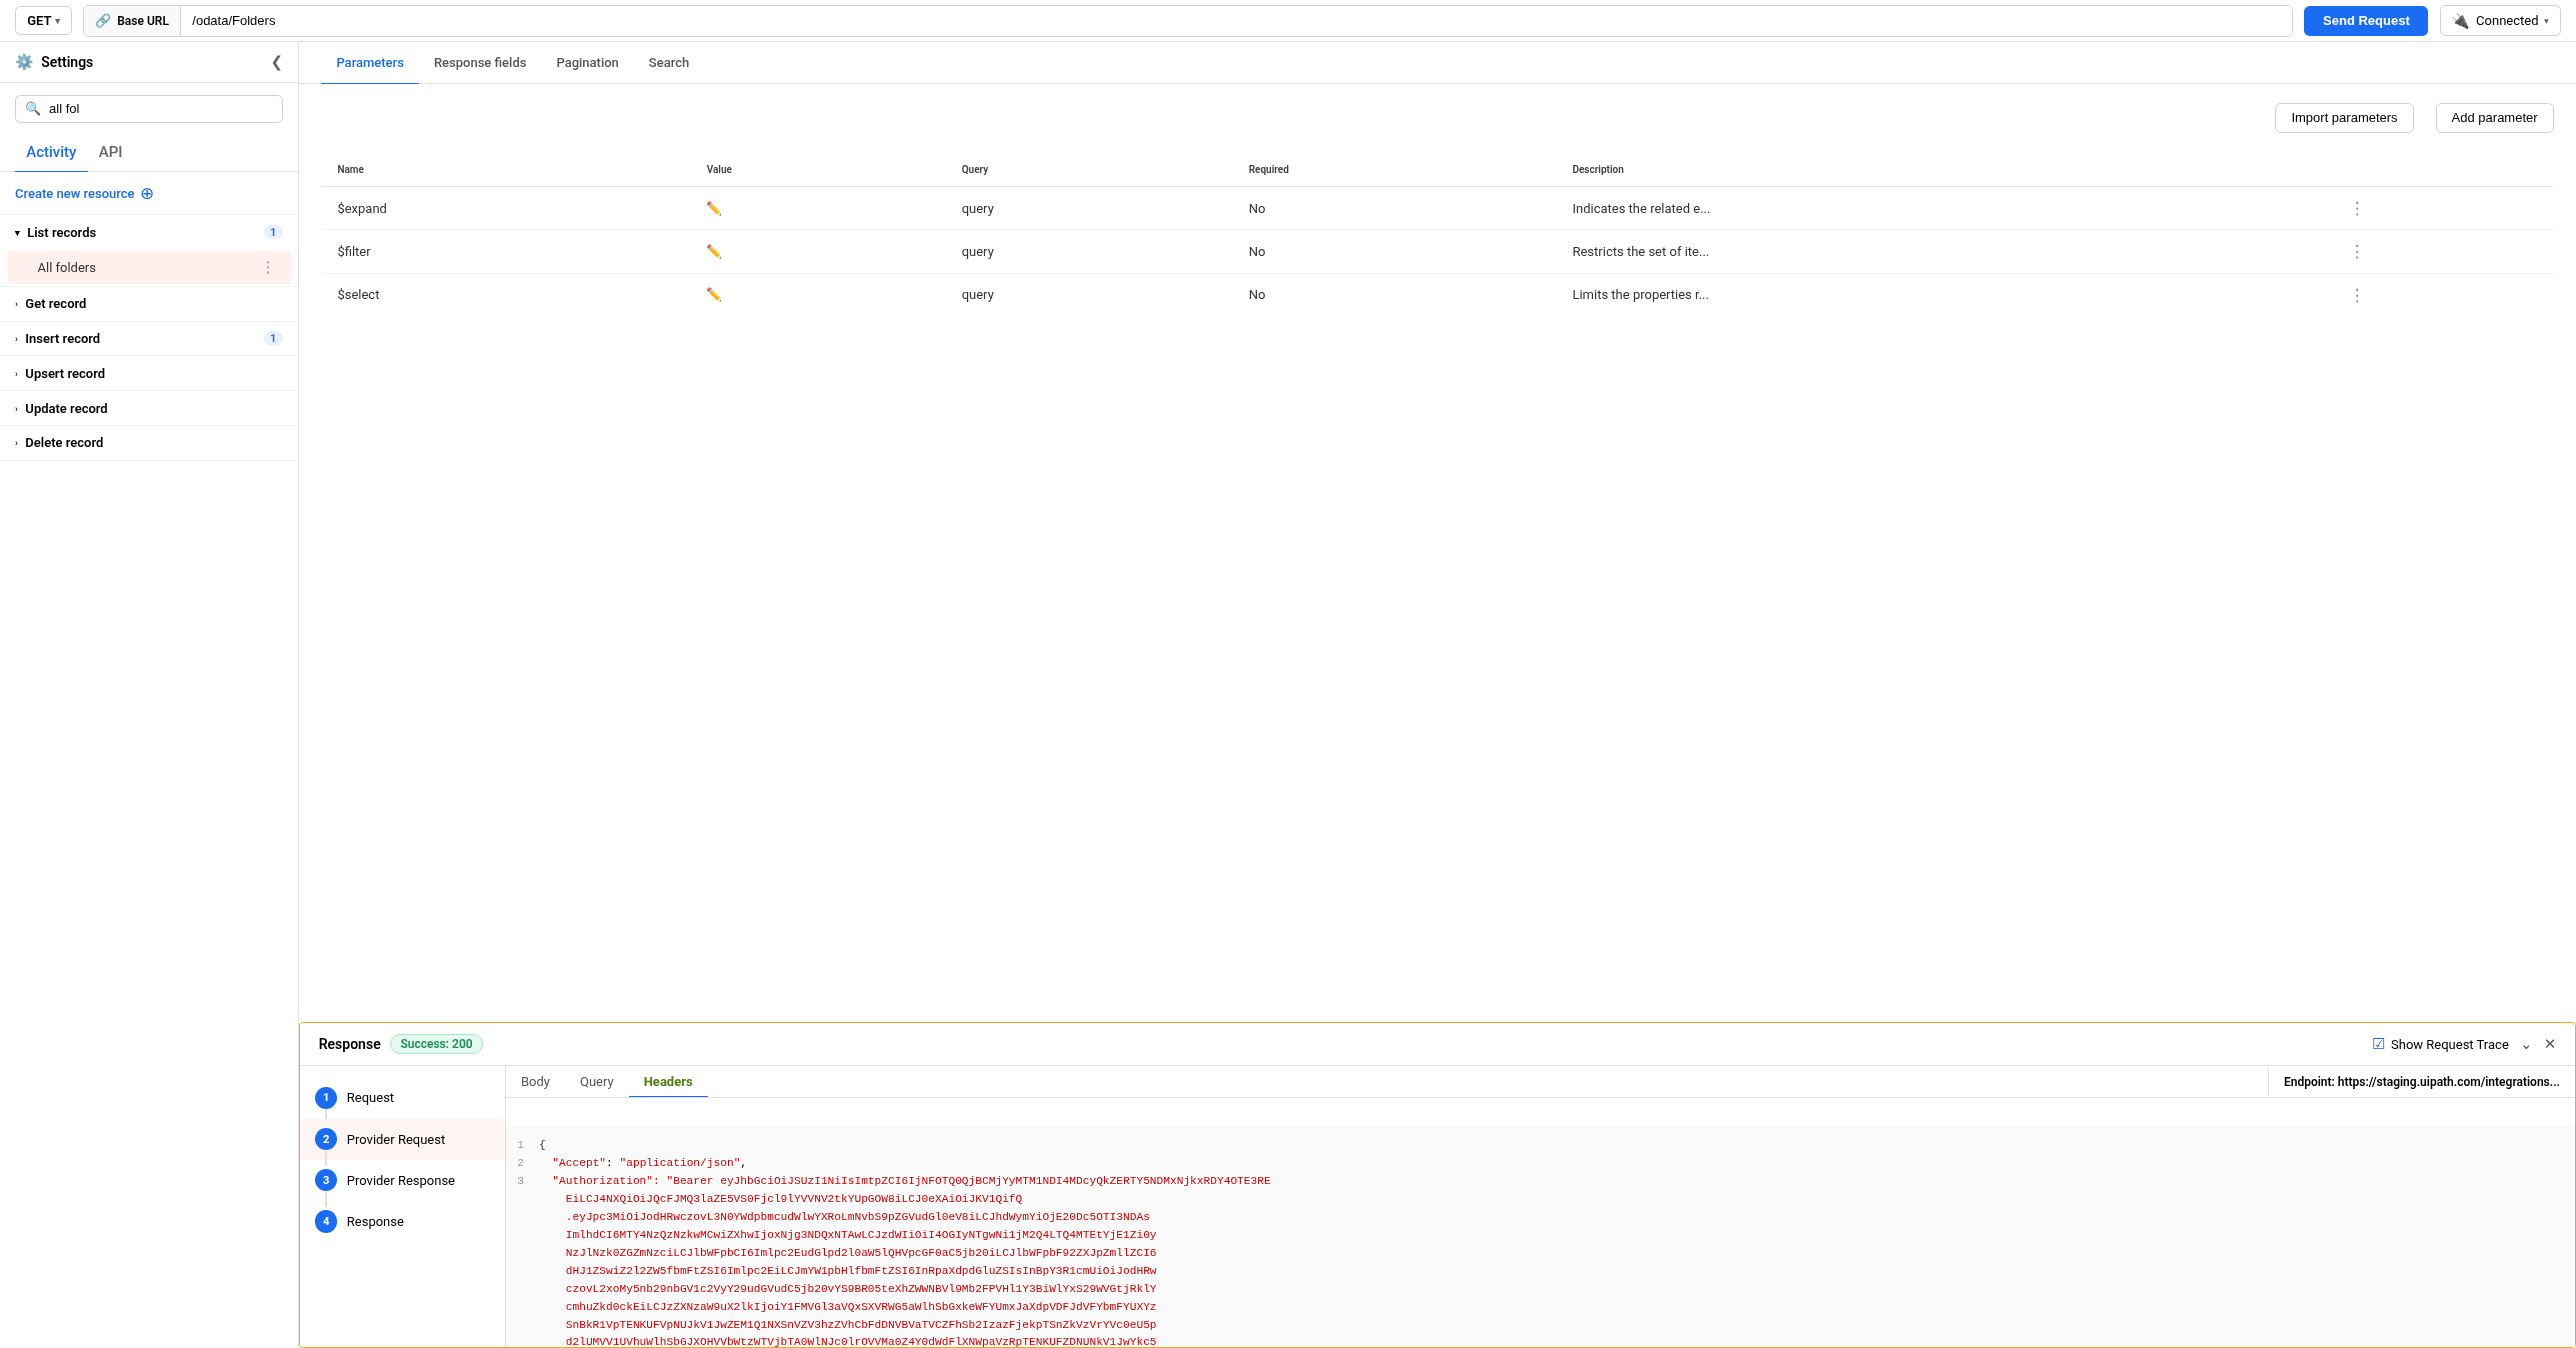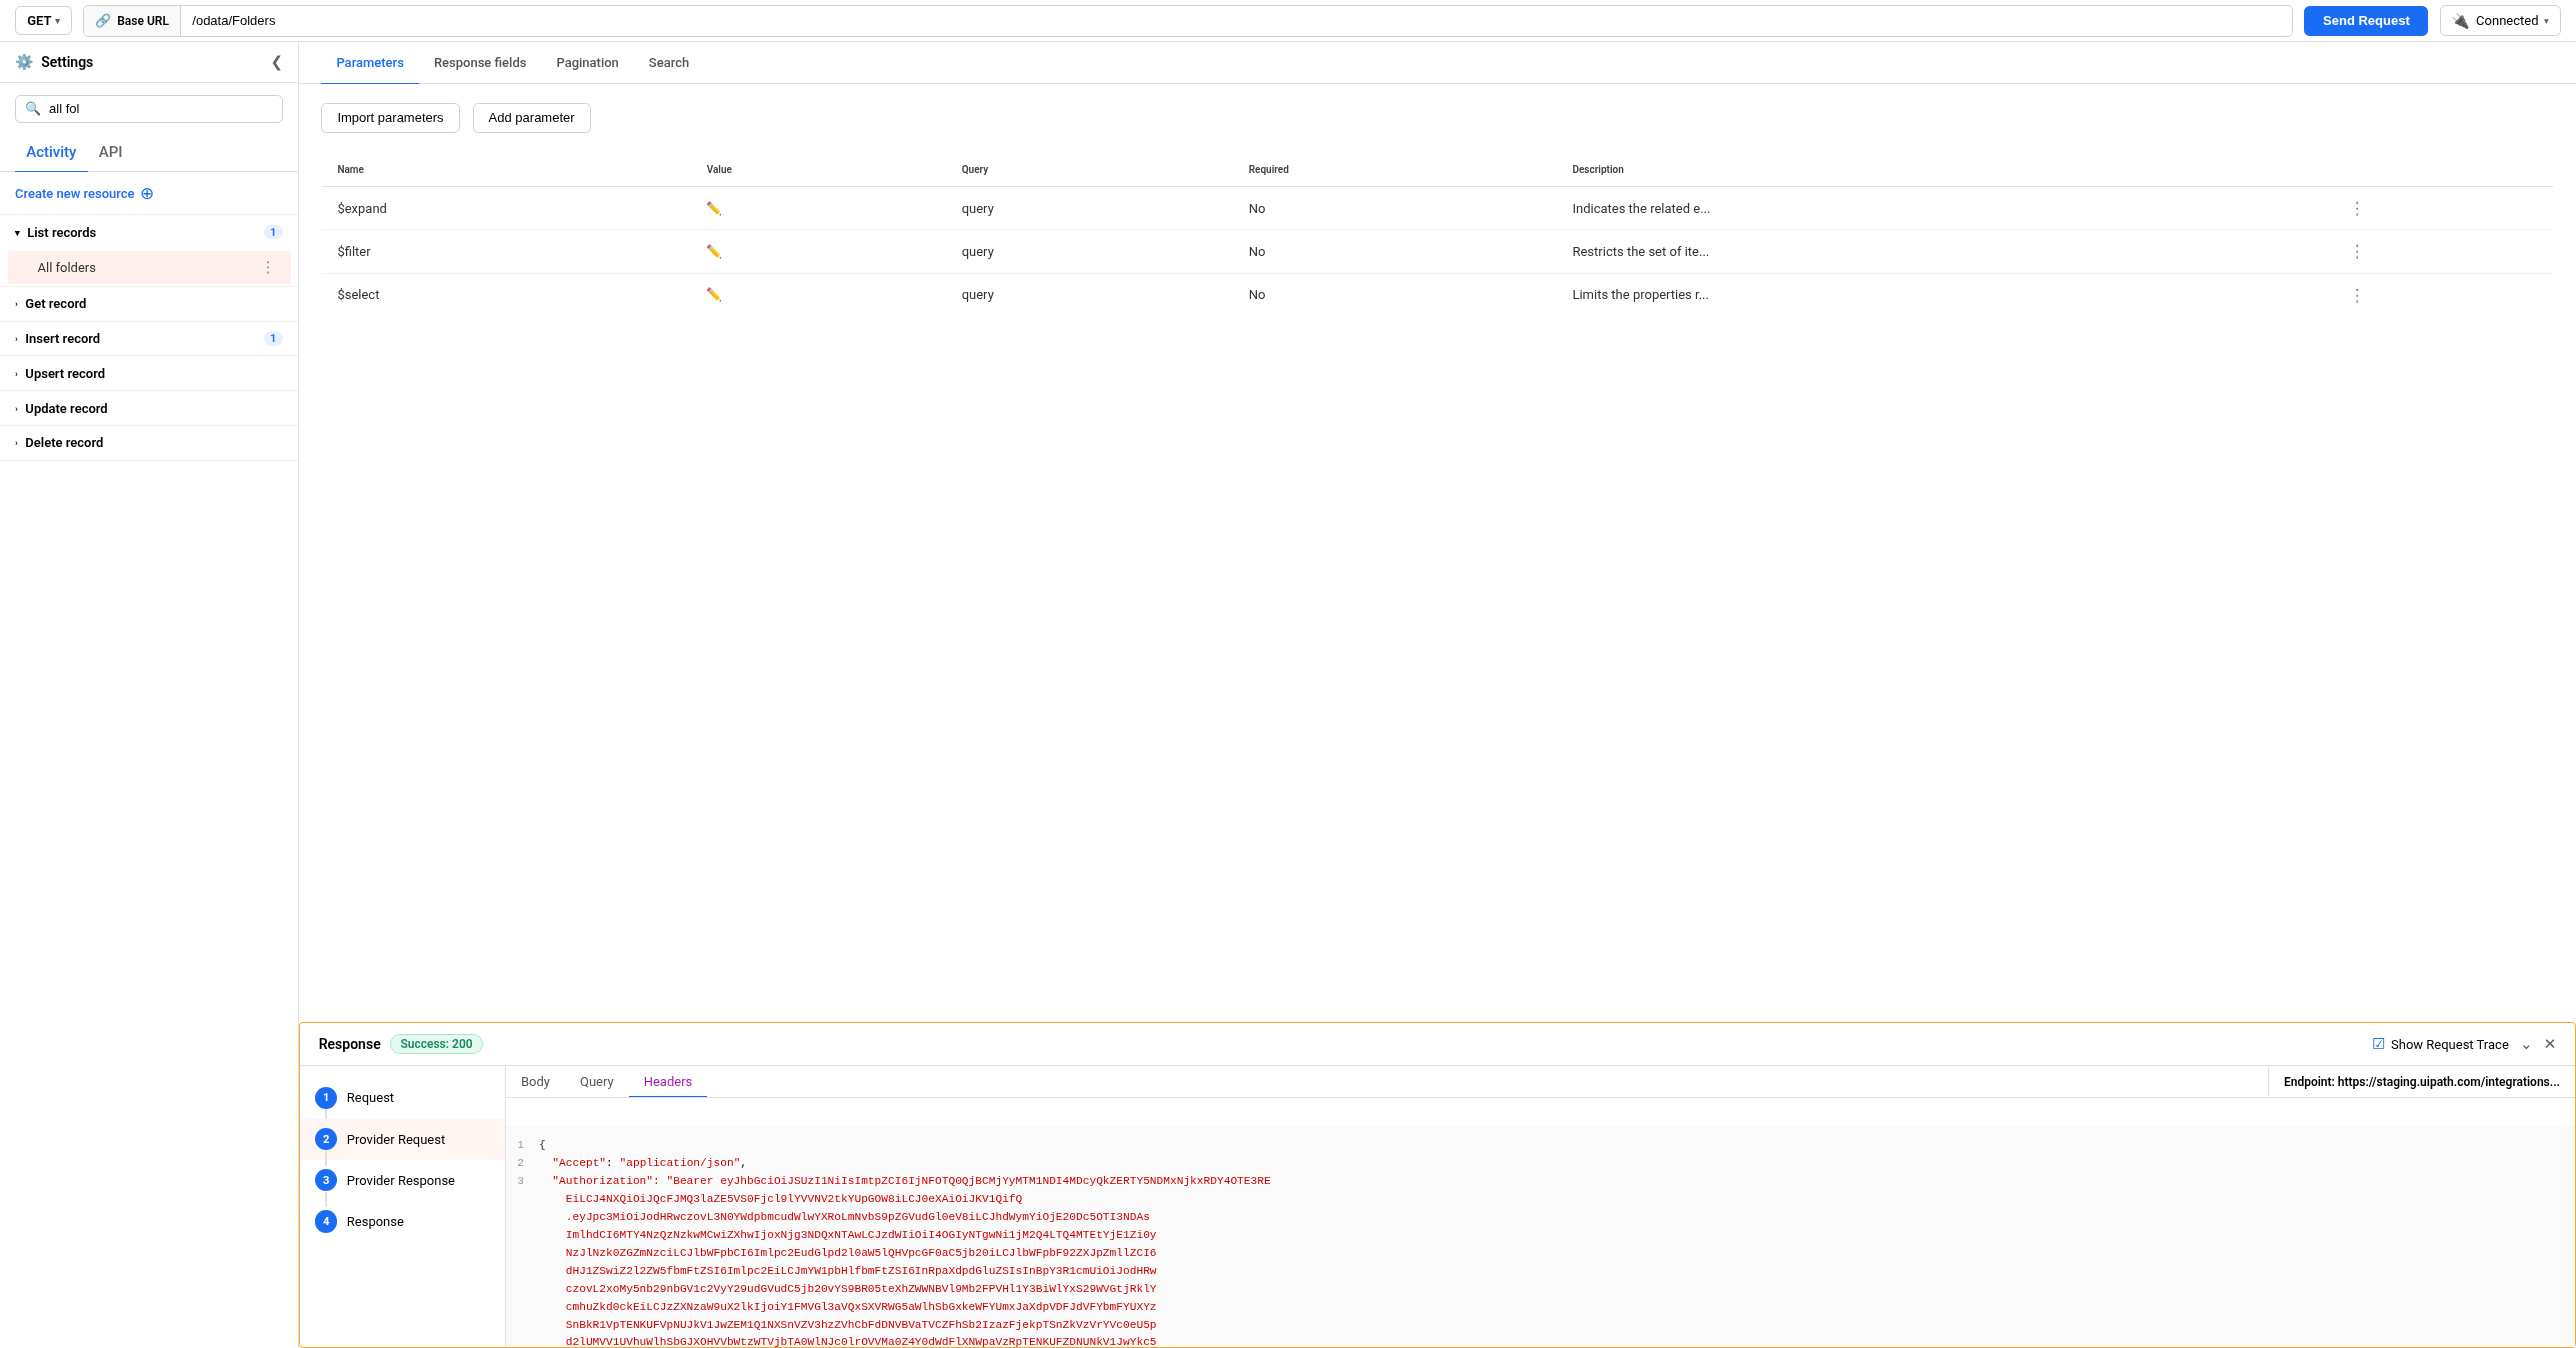--- a/index.html
+++ b/index.html
@@ -105,21 +105,21 @@
     }
     .tab {
       padding: 13px 15px; cursor: pointer; font-size: 13px; font-weight: 500; color: #555;
       border-bottom: 1.9px solid transparent; margin-bottom: -0.9px;
     }
     .tab.active { color: #1a6cf5; border-bottom-color: #1a6cf5; }
 
     .params-area { flex: 1; overflow-y: auto; padding: 18.7px 22.4px; }
 
     .params-actions {
-      display: flex; gap: 13px; margin-bottom: 18.7px;
+      display: flex; justify-content: flex-end; gap: 22px; margin-bottom: 18.7px;
     }
     .btn-outline {
       border: 0.9px solid #d0d0d0; background: #fff; border-radius: 5.6px; padding: 6.5px 15px;
       font-size: 13px; cursor: pointer; font-weight: 500;
     }
 
     .params-table { width: 100%; border-collapse: collapse; border: 0.9px solid #e0e0e0; border-radius: 5.6px; overflow: hidden; }
     .params-table th {
       background: #fff; text-align: left; padding: 11.2px 15px; font-weight: 600; font-size: 10px;
       border-bottom: 0.9px solid #e0e0e0; color: #404040;
@@ -175,21 +175,21 @@
     .code-block { font-family: 'Courier New', monospace; font-size: 11.2px; line-height: 1.6; }
     .line-nums { color: #999; user-select: none; margin-right: 15px; }
     .code-row { display: flex; }
     .code-text { flex: 1; }
     .json-brace { color: #333; }
     .json-key { color: #cc0000; }
     .json-string { color: #cc0000; }
 
     .response-right { display: flex; flex-direction: column; flex: 1; overflow: hidden; gap: 28px; }
     .response-tab { padding: 7.5px 15px; cursor: pointer; font-size: 13px; color: #555; border-bottom: 1.9px solid transparent; }
-    .response-tab.active { color: #a21caf; border-bottom-color: #1a6cf5; font-weight: 400; }
+    .response-tab.active { color: #4d7c0f; border-bottom-color: #1a6cf5; font-weight: 700; }
   </style>
 </head>
 <body>
 
 <div class="top-bar">
   <div class="method-select">
     <span>GET</span>
     <span class="chevron">▾</span>
   </div>
   <div class="url-bar">

